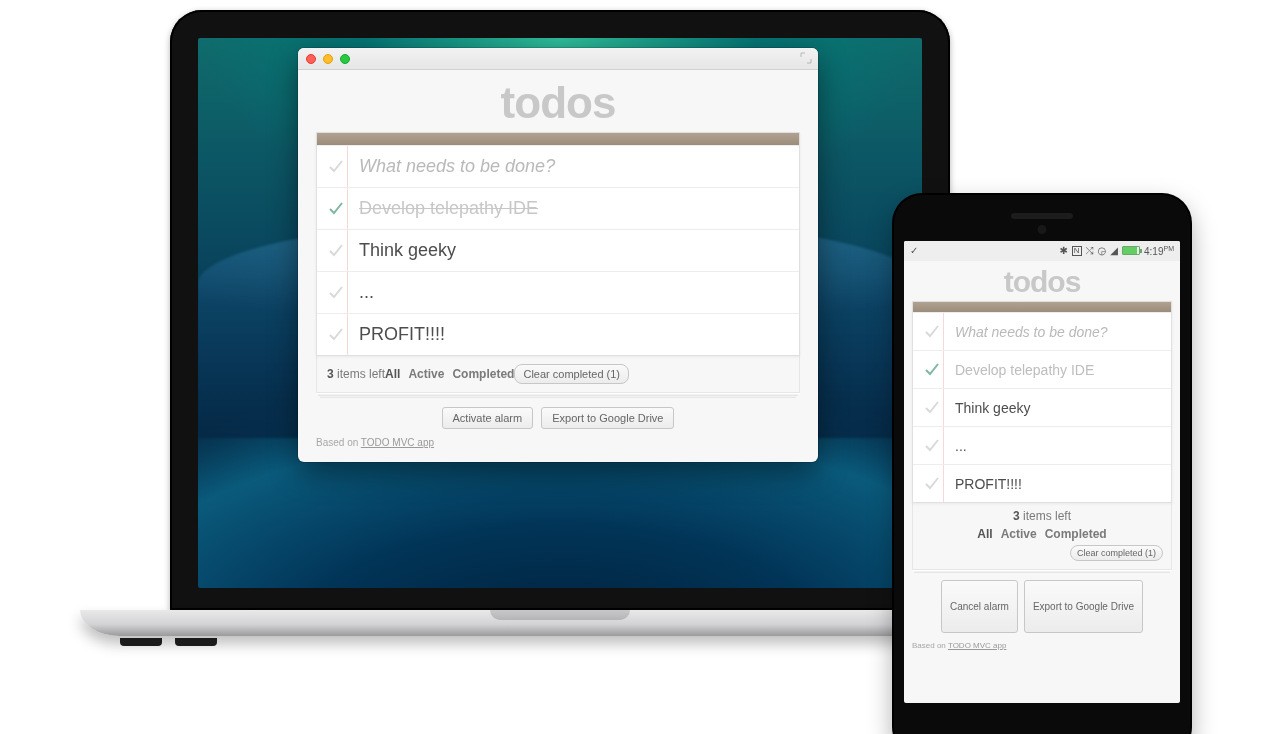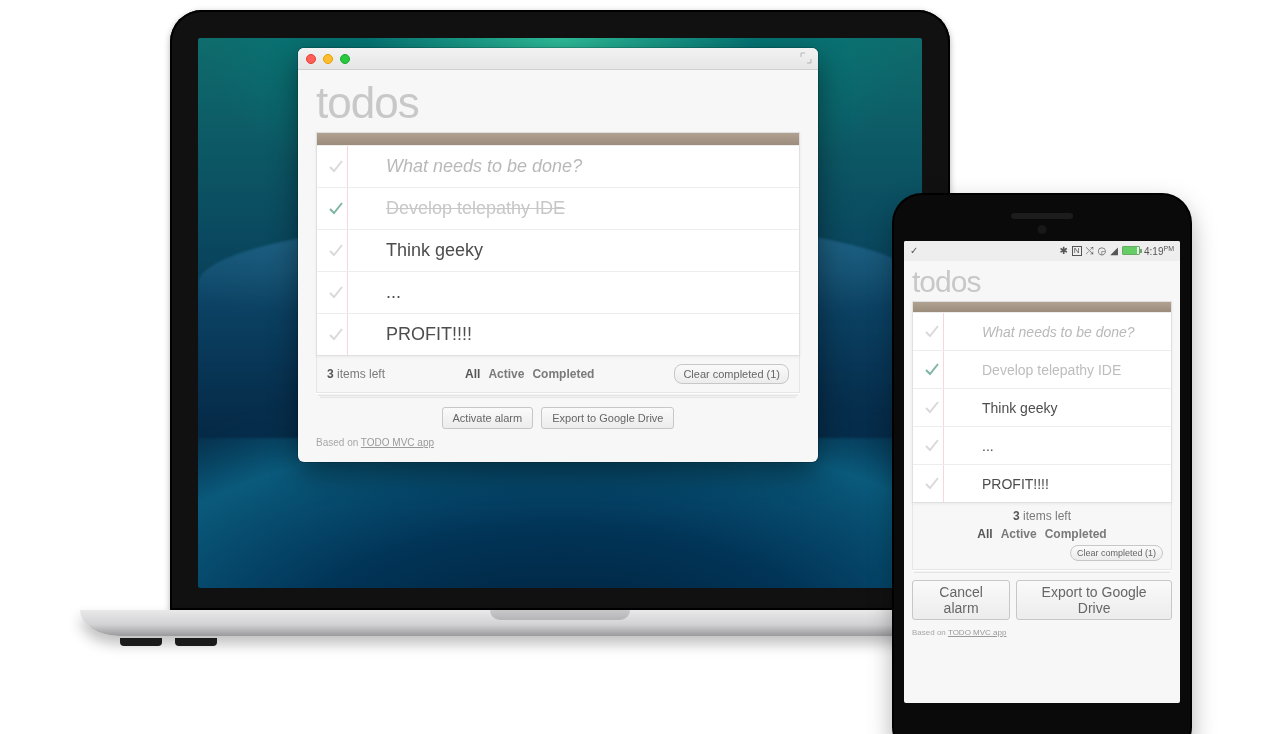--- a/index.html
+++ b/index.html
@@ -96,22 +96,23 @@
   .tl-yel{background:#ffbd2e;border:1px solid #e0a000;}
   .tl-grn{background:#28c940;border:1px solid #17a92c;}
   .mac-expand{
     position:absolute; right:6px; top:4px;
     width:12px;height:12px; opacity:.4;
   }
   .mac-expand svg{width:12px;height:12px;}
 
   .app-body{padding:8px 18px 14px 18px;}
   .app-title{
+    text-align:center;
     font-size:44px;
-    font-weight:400;
+    font-weight:700;
     color:rgba(180,180,180,.7);
     letter-spacing:-1px;
     margin-bottom:4px;
   }
   .sheet{
     background:#fff;
     border:1px solid #e0e0e0;
     box-shadow:0 1px 3px rgba(0,0,0,.06);
     position:relative;
   }
@@ -121,40 +122,39 @@
   }
   .row{
     display:flex; align-items:center;
     border-top:1px solid #ededed;
     min-height:42px;
     padding:0 12px 0 6px;
     position:relative;
     background:
       linear-gradient(90deg, transparent 30px, #f7d8d8 30px, #f7d8d8 31px, transparent 31px),
       #fff;
-    gap: 27px;
   }
   .row:first-of-type{border-top:none;}
   .check{
     width:26px; display:flex; justify-content:center; align-items:center;
     color:#d9d9d9;
   }
   .check.done{color:#7fb5a3;}
   .check svg{width:16px;height:16px;}
   .row-text{
     flex:1; font-size:18px; color:#4d4d4d; padding-left:10px;
     font-weight:300;
   }
   .row-text.done{color:#c7c7c7; text-decoration:line-through;}
   .input-row .row-text{
     color:#b9b9b9; font-style:italic;
   }
 
   .footer-bar{
-    display:flex; align-items:center; justify-content:space-between;
+    display:flex; align-items:center; 
     font-size:12px; color:#7a7a7a;
     padding:8px 10px;
     background:#f7f7f7;
     border:1px solid #e6e6e6; border-top:none;
     box-shadow:
       0 1px 0 #fff,
       0 4px 0 -2px #f1f1f1,
       0 5px 0 -2px #e6e6e6,
       0 8px 0 -4px #f1f1f1,
       0 9px 0 -4px #e6e6e6;
@@ -230,21 +230,21 @@
     box-shadow:
       0 1px 0 #fff,
       0 4px 0 -2px #f1f1f1,
       0 5px 0 -2px #e6e6e6;
     margin-bottom:10px;
   }
   .phone .footer-bar .count{display:inline-block; margin-bottom:2px;}
   .phone .filters{justify-content:center; margin:2px 0 4px 0;}
   .phone .footer-bar .clear-wrap{text-align:right;}
   .phone .action-row{gap:6px;}
-  .phone .pill-btn{font-size:14px; padding:3px 8px;}
+  .phone .pill-btn{font-size:10px; padding:20px 8px;}
   .phone .clear-btn{font-size:9px; padding:2px 6px;}
   .phone .credit{font-size:8px;}
 </style>
 </head>
 <body>
 
 <div class="laptop">
   <div class="laptop-screen-frame">
     <div class="laptop-screen">
       <div class="laptop-wave"></div>

